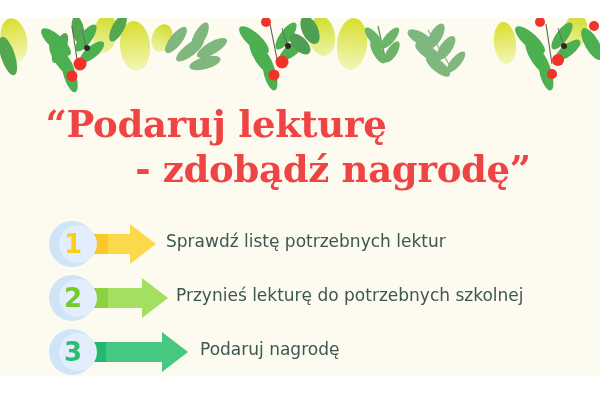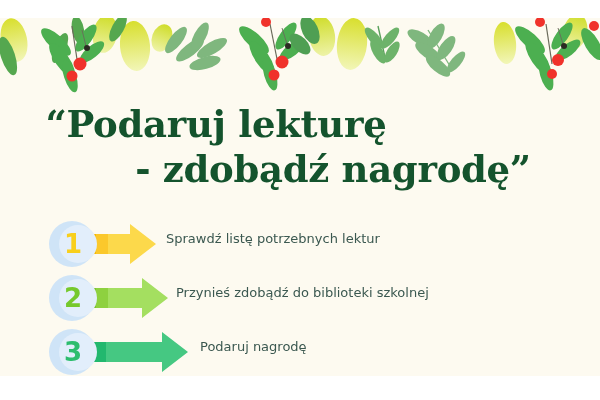--- a/index.html
+++ b/index.html
@@ -42,21 +42,21 @@
     left: 0;
     top: 84px;
     width: 600px;
     text-align: center;
   }
   .title-line {
     font-family: "DejaVu Serif", "Liberation Serif", serif;
     font-weight: bold;
     font-size: 37px;
     line-height: 45px;
-    color: #14532d;
+    color: #ef4444;
     letter-spacing: -0.3px;
     white-space: nowrap;
   }
   .title-line-1 { padding-right: 168px; }
   .title-line-2 { padding-left: 66px; }
 
   
   #steps {
     position: absolute;
     left: 0;
@@ -72,21 +72,21 @@
     position: absolute;
     left: 46px;
     top: 0;
     height: 52px;
   }
   .step-graphic svg { display: block; }
   .step-label {
     position: absolute;
     top: 13px;
     font-family: "DejaVu Sans", "Liberation Sans", sans-serif;
-    font-size: 13px;
+    font-size: 17px;
     color: #3b5850;
     white-space: nowrap;
   }
   .step-1 .step-label { left: 166px; }
   .step-2 .step-label { left: 176px; }
   .step-3 .step-label { left: 200px; }
   .num-text {
     font-family: "DejaVu Sans", "Liberation Sans", sans-serif;
     font-size: 26px;
     font-weight: bold;
@@ -236,21 +236,21 @@
       <div class="step-graphic">
         <svg width="132" height="52" viewBox="0 0 132 52" xmlns="http://www.w3.org/2000/svg">
           <path d="M36 16 L96 16 L96 6 L122 26 L96 46 L96 36 L36 36 Z" fill="#a4df60"></path>
           <path d="M36 16 L56 16 L56 36 L36 36 Z" fill="#7cc22f"></path>
           <path d="M50 16 L62 16 L62 36 L50 36 Z" fill="#8ed13f"></path>
           <circle cx="26" cy="26" r="23" fill="#cfe4f7"></circle>
           <circle cx="32" cy="26" r="19" fill="#e2eefb"></circle>
           <text class="num-text" x="27" y="35" text-anchor="middle" fill="#76c92c">2</text>
         </svg>
       </div>
-      <div class="step-label">Przynieś zdobądź do biblioteki szkolnej</div>
+      <div class="step-label">Przynieś lekturę do potrzebnych szkolnej</div>
     </div>
 
     <div class="step step-3">
       <div class="step-graphic">
         <svg width="152" height="52" viewBox="0 0 152 52" xmlns="http://www.w3.org/2000/svg">
           <path d="M36 16 L116 16 L116 6 L142 26 L116 46 L116 36 L36 36 Z" fill="#45c882"></path>
           <path d="M36 16 L54 16 L54 36 L36 36 Z" fill="#0aa95c"></path>
           <path d="M48 16 L60 16 L60 36 L48 36 Z" fill="#22b86e"></path>
           <circle cx="26" cy="26" r="23" fill="#cfe4f7"></circle>
           <circle cx="32" cy="26" r="19" fill="#e2eefb"></circle>

